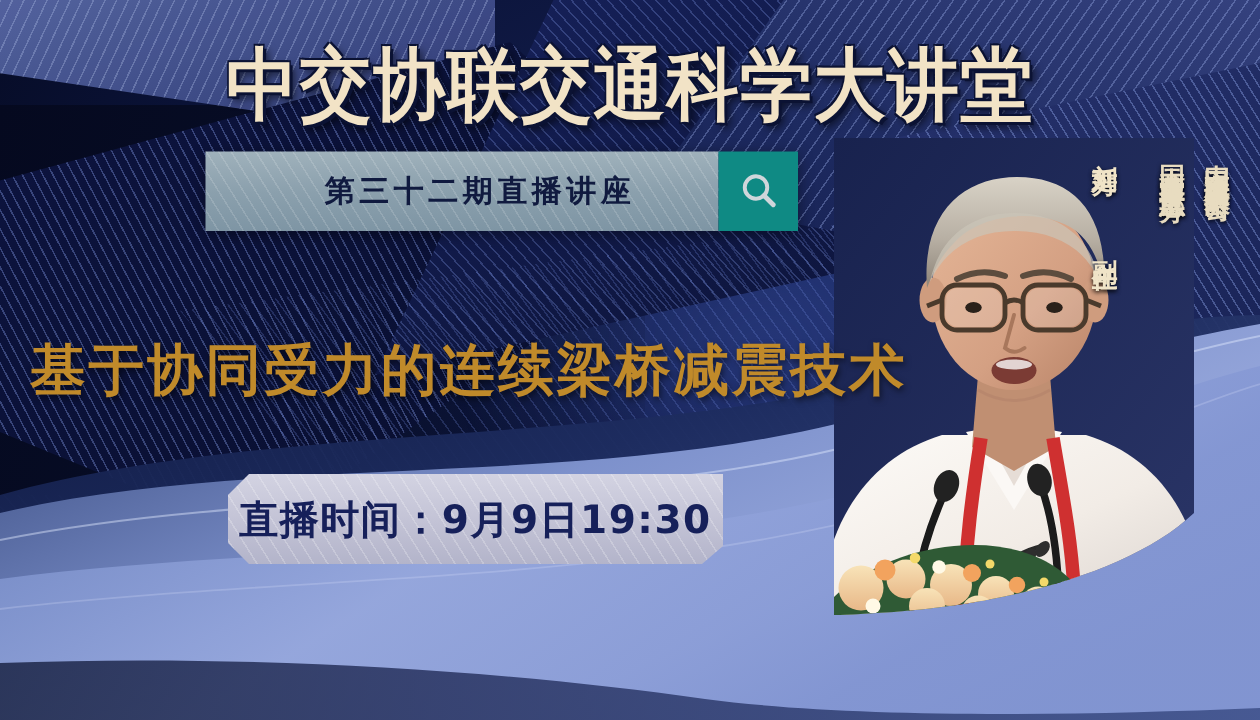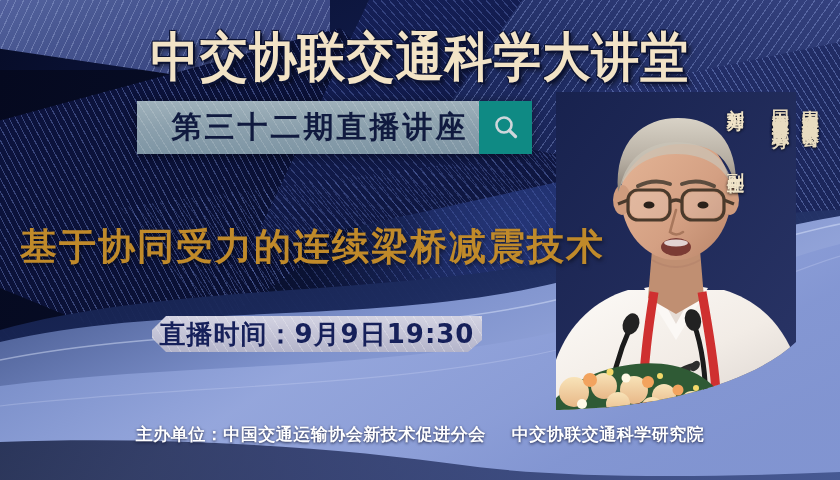--- a/index.html
+++ b/index.html
@@ -110,21 +110,21 @@
     display:flex; align-items:stretch;
     box-shadow:0 2px 10px rgba(0,0,0,.45);
   }
   .sub-bar .label{
     flex:1;
     background:
       repeating-linear-gradient(58deg, rgba(255,255,255,.14) 0 1px, rgba(255,255,255,0) 1px 7px),
       linear-gradient(180deg,#9fb1bb 0%,#8ba0ad 50%,#7e95a4 100%);
     display:flex; align-items:center; justify-content:center;
     color:#101a3f;
-    font-size:30px; font-weight:bold;
+    font-size:20px; font-weight:bold;
     letter-spacing:3px;
     font-family:"DejaVu Sans","Liberation Sans",sans-serif;
     padding-left:24px;
   }
   .sub-bar .searchbox{
     width:53px;
     background:#0f8a84;
     display:flex; align-items:center; justify-content:center;
   }
   .sub-bar .searchbox svg{ display:block; }
@@ -135,21 +135,21 @@
     font-weight:bold;
     font-size:37px;
     letter-spacing:2px;
     color:#c08a2a;
     text-shadow:1px 2px 4px rgba(0,0,0,.55);
     white-space:nowrap;
   }
 
   .time-pill{
     position:absolute; left:152px; top:316px;
-    width:330px; height:36px;
+    width:330px; height:60px;
     background:
       repeating-linear-gradient(58deg, rgba(255,255,255,.22) 0 1px, rgba(255,255,255,0) 1px 8px),
       linear-gradient(180deg,#d3d3e2 0%,#c2c2d5 55%,#b3b4ca 100%);
     clip-path:polygon(14px 0, 100% 0, 100% calc(100% - 12px), calc(100% - 14px) 100%, 14px 100%, 0 calc(100% - 14px), 0 14px);
     display:flex; align-items:center; justify-content:center;
     color:#16205a; font-weight:bold; font-size:26px;
     letter-spacing:1px;
     font-family:"DejaVu Sans","Liberation Sans",sans-serif;
     box-shadow:0 3px 12px rgba(0,0,0,.4);
   }
@@ -384,17 +384,14 @@
   <div class="time-pill">直播时间：9月9日19:30</div>
 
   <div class="vcol vcol-org">中国交通建设股份有限公司</div>
   <div class="vcol vcol-dept">国内直营业务事业部总工办</div>
   <div class="vcol vcol-name">
     <span>刘延芳</span>
     <span style="display:inline-block;height:14px"></span>
     <span>副主任</span>
   </div>
 
-  <div class="footer">
-    <span>主办单位：中国交通运输协会新技术促进分会</span><span class="gap"></span><span>中交协联交通科学研究院</span>
-  </div>
 
 </div>
 
 </body></html>

